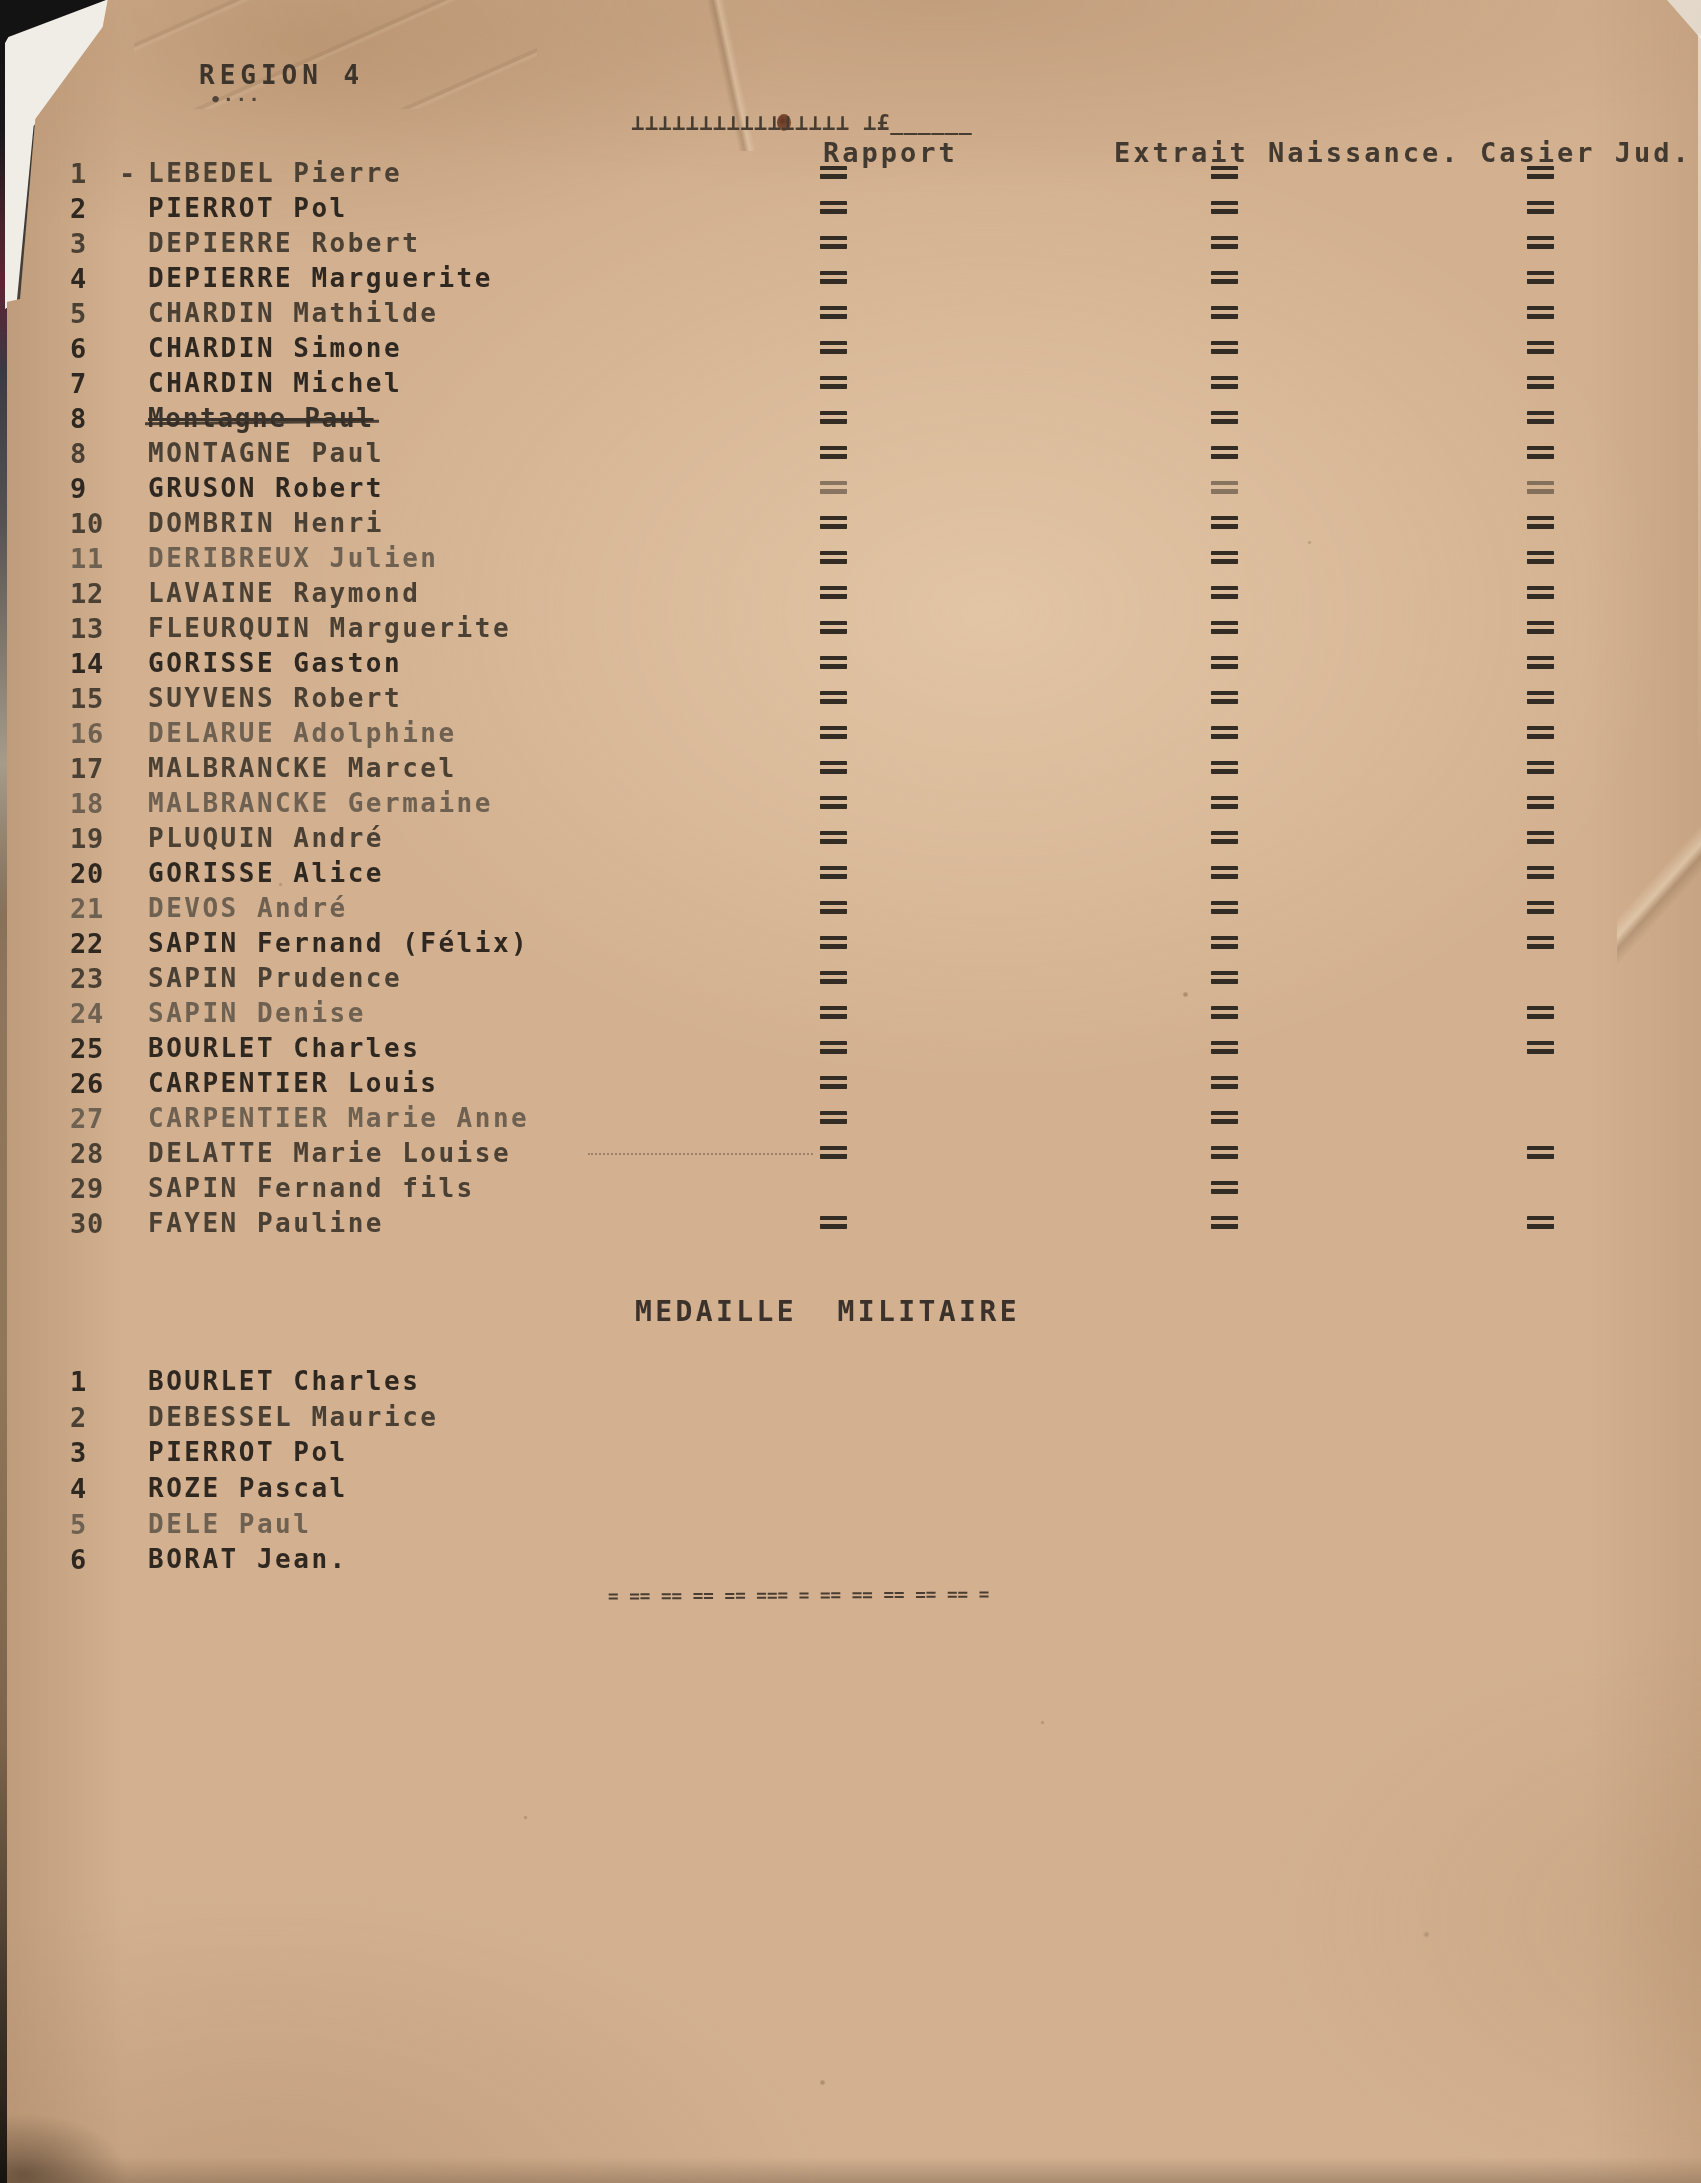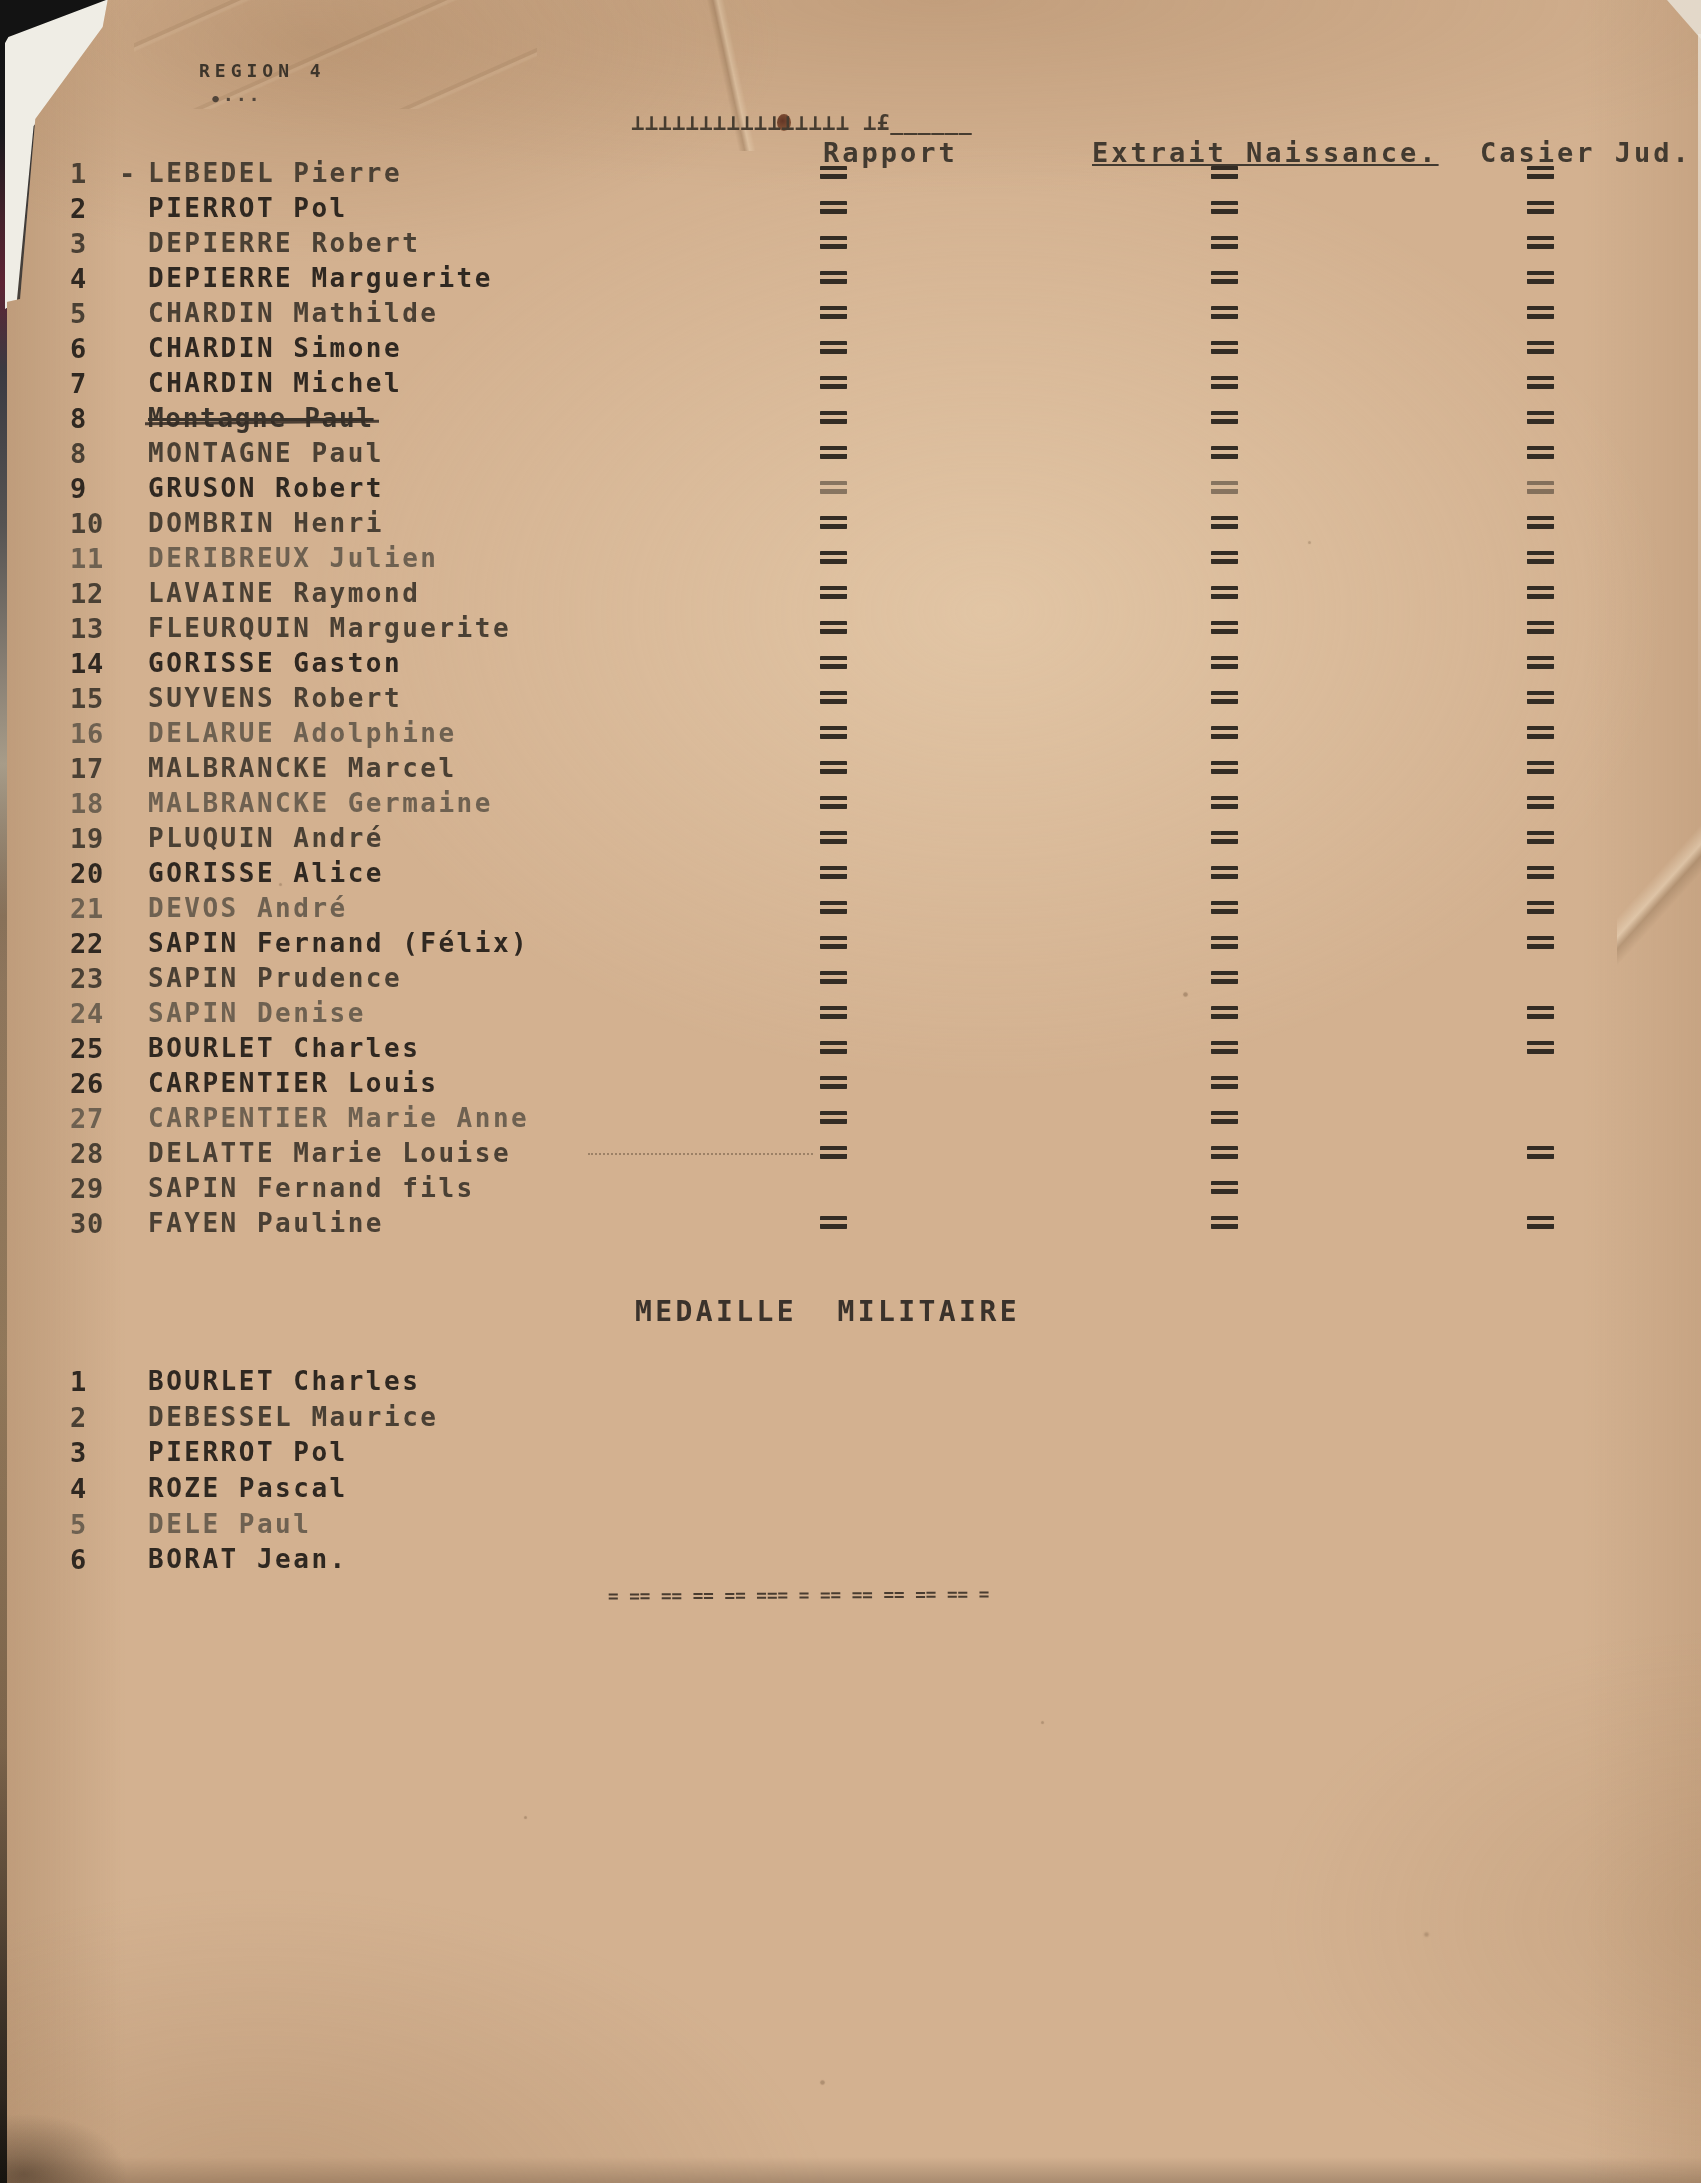--- a/index.html
+++ b/index.html
@@ -66,26 +66,26 @@
   .specks{position:absolute; left:0; top:0; width:3.4px; height:3.4px; z-index:5; border-radius:50%;
     box-shadow: 1184px 993px 0.8px 0.8px rgba(96,72,50,.35), 279px 883px 0.8px 0 rgba(96,72,50,.3),
       1425px 1933px 1.7px 0.8px rgba(110,84,58,.3), 524px 1816px 0.8px 0 rgba(96,72,50,.32),
       821px 2081px 0.8px 0.8px rgba(90,66,44,.3), 1308px 541px 0.8px 0 rgba(96,72,50,.28),
       407px 1419px 1.7px 0.8px rgba(120,94,66,.25), 1041px 1721px 0.8px 0 rgba(96,72,50,.3);
   }
 
   
   .typed{position:absolute; inset:0; z-index:7; color:#3d352b; filter:blur(0.3px);}
   .typed .t{position:absolute; font-weight:bold; white-space:pre;}
-  .region-label{left:199px; top:60px; font-size:18px; letter-spacing:5px;}
+  .region-label{left:199px; top:60px; font-size:26px; letter-spacing:5px;}
   .region-underline{left:210px; top:89px; font-size:18.5px; letter-spacing:1.7px; color:#51453a;}
   .doc-title{left:638px; top:62px; font-size:28px; letter-spacing:3.5px; color:#3a322b;}
   .title-rule{left:631px; top:110px; font-size:22px; letter-spacing:0.4px; color:#463c30;}
   .col-h{top:137px; font-size:27px; letter-spacing:3px; color:#423a30;margin-left:36px;}
-  .col-h.c0{left:787px;} .col-h.c1{left:1056px;text-decoration:underline;} .col-h.c2{left:1444px;}
+  .col-h.c0{left:787px;} .col-h.c1{left:1078px;} .col-h.c2{left:1444px;}
 
   .list{position:absolute; left:0; width:1701px;}
   #list-recon{top:156px;}
   #list-milit{top:1364px;}
   .row{position:absolute; left:0; width:100%; height:35px;}
   .row .num{position:absolute; left:70px; top:1.7px; font-size:27px; font-weight:bold; letter-spacing:0.8px;}
   .row .dash{position:absolute; left:119px; top:1.7px; font-size:27px; font-weight:bold;}
   .row .name{position:absolute; left:148px; top:1.7px; font-size:26px; font-weight:bold; letter-spacing:2.5px; white-space:pre;}
   .t-dark{color:#2f2821;} .t-mid{color:#4a4034;} .t-light{color:#6e6151;}
   .row.struck .name{

